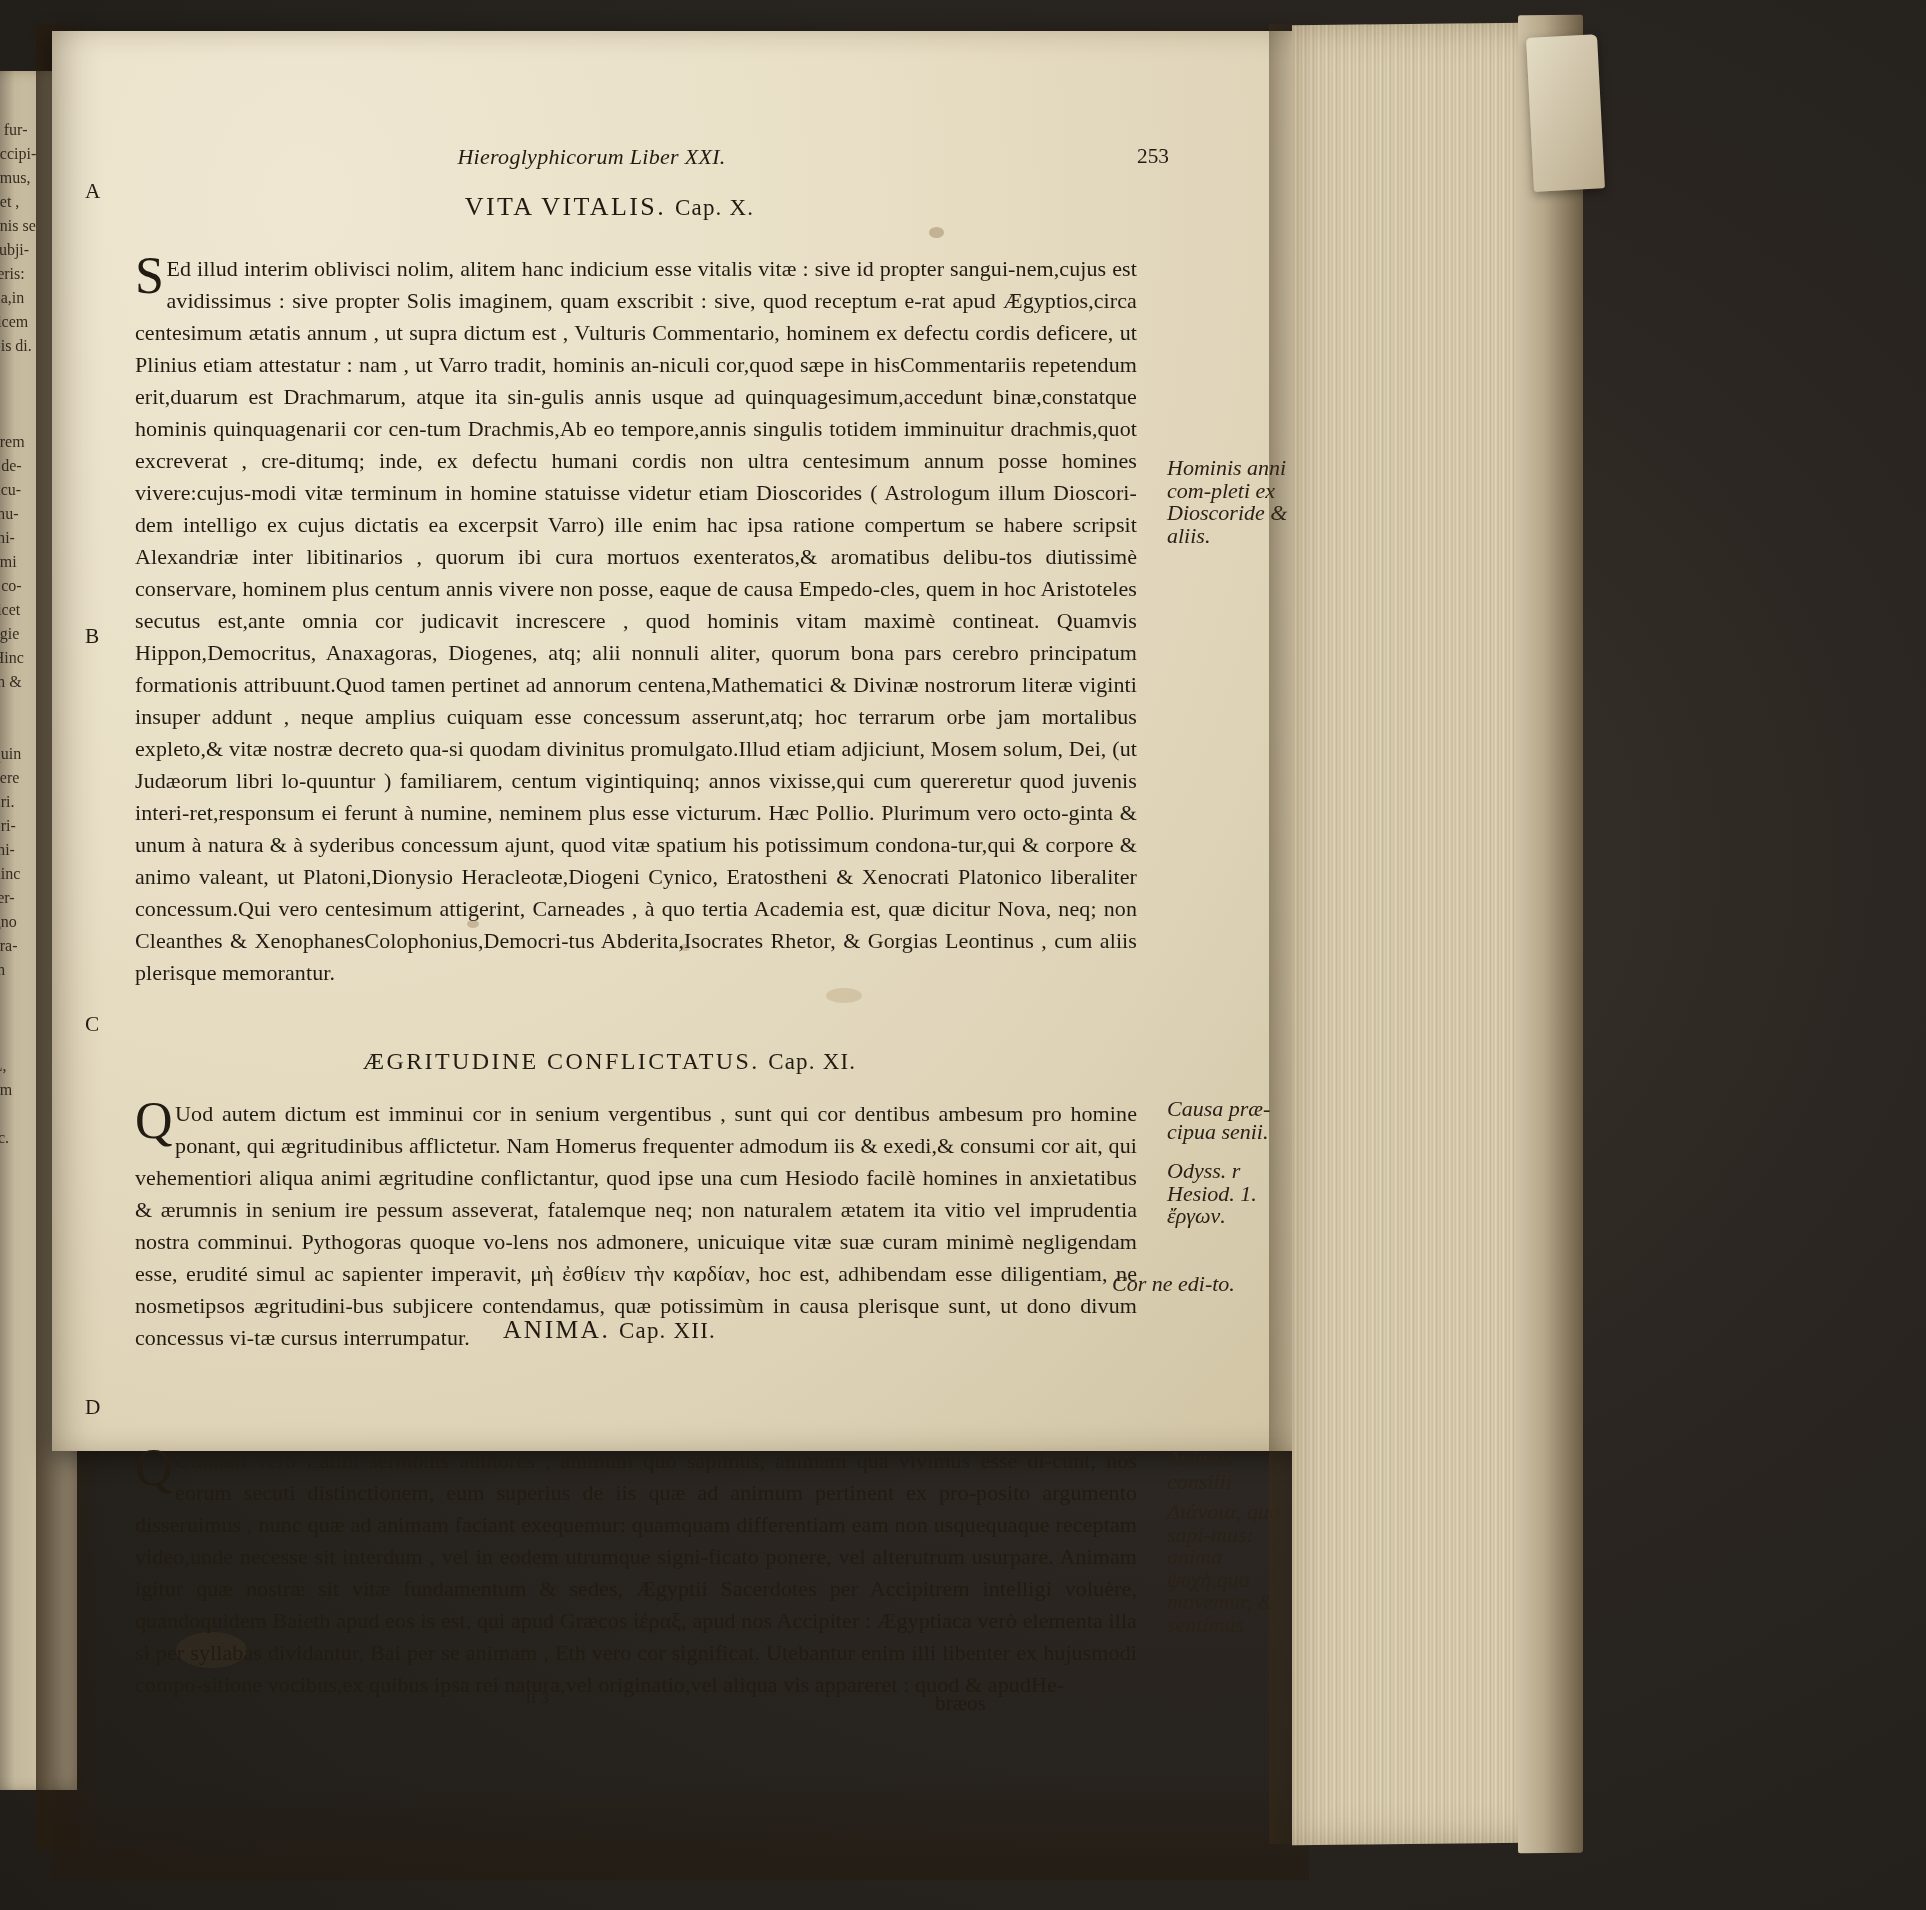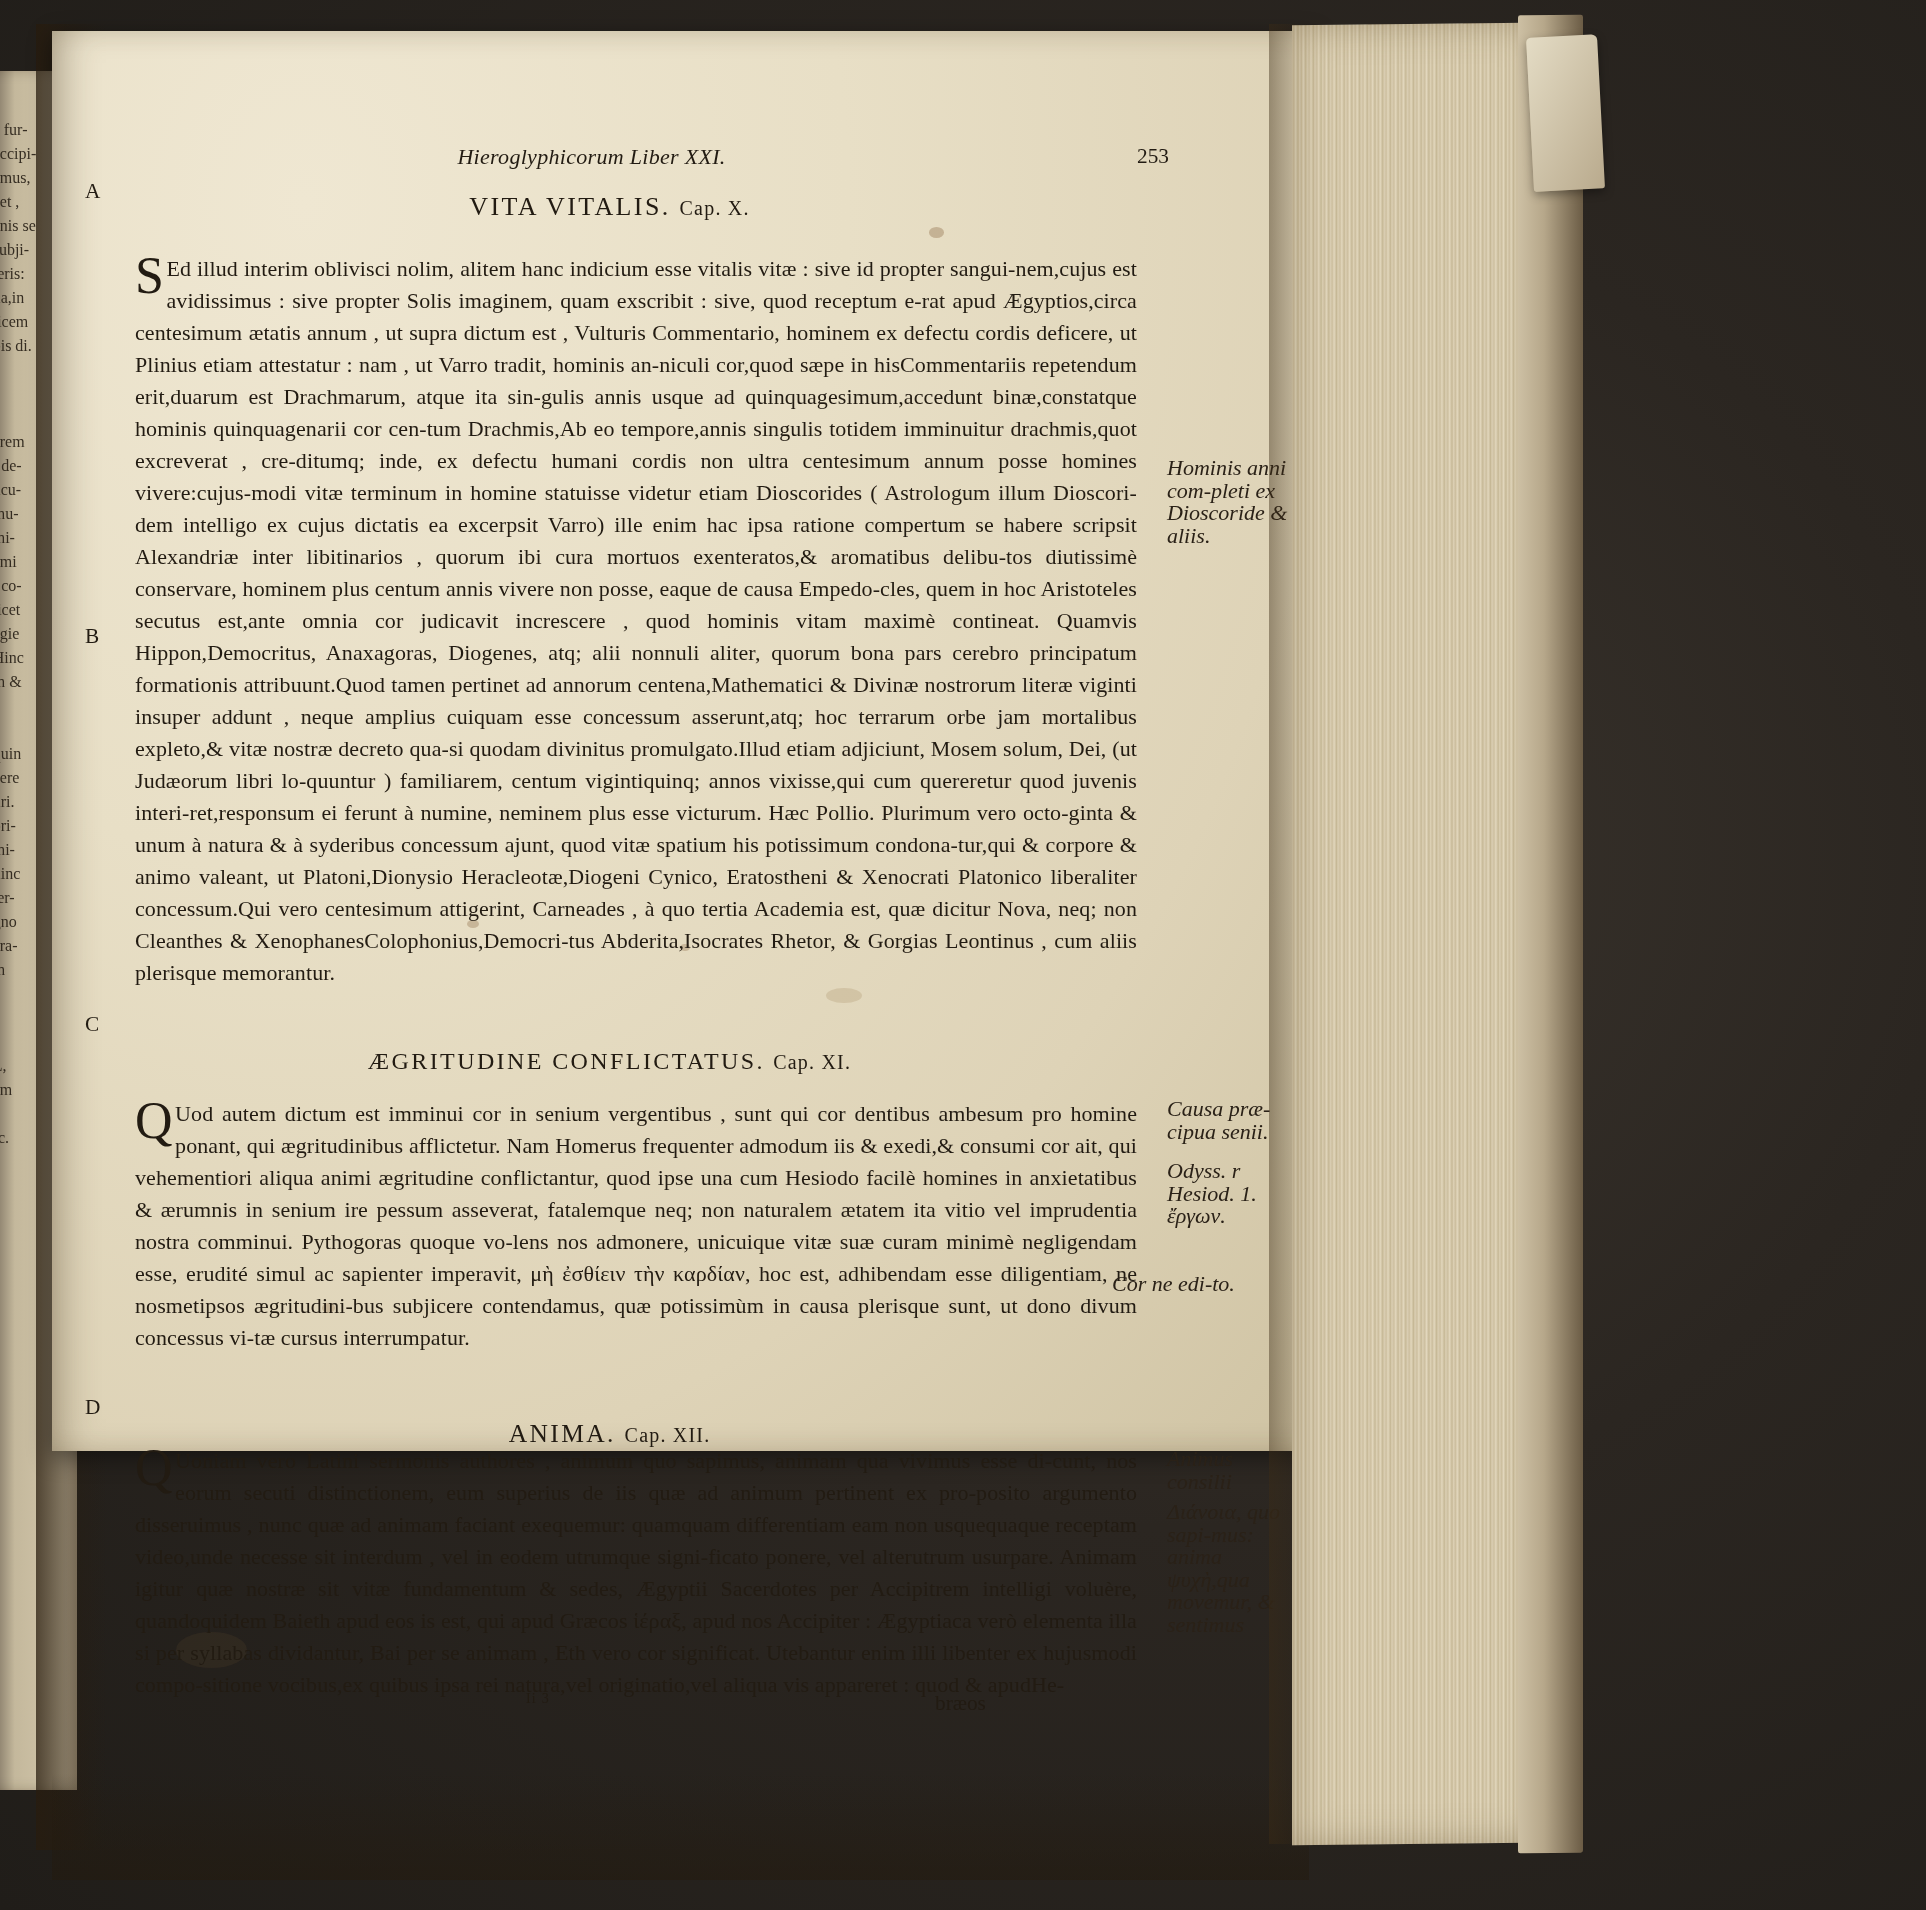--- a/index.html
+++ b/index.html
@@ -162,21 +162,21 @@
   }
   .chap-title {
     position: absolute;
     width: 1043px;
     left: 36px;
     text-align: center;
     font-size: 26px;
     letter-spacing: 2.4px;
   }
   .chap-title .cap {
-    font-size: 20px;
+    font-size: 23px;
     letter-spacing: 1.2px;
   }
   .body {
     position: absolute;
     left: 83px;
     width: 1002px;
     font-size: 22px;
     line-height: 32px;
     text-align: justify;
     text-justify: inter-word;
@@ -305,21 +305,21 @@
       </div>
 
       <div class="body" style="top:1067px;">
         <span class="drop">Q</span><span>Uod autem dictum est imminui cor in senium vergentibus , sunt qui cor dentibus ambesum pro homine ponant, qui ægritudinibus afflictetur.  Nam Homerus frequenter admodum iis &amp; exedi,&amp; consumi cor ait, qui vehementiori aliqua animi ægritudine conflictantur, quod ipse una cum Hesiodo facilè homines in anxietatibus &amp; ærumnis in senium ire pessum asseverat, fatalemque neq; non naturalem ætatem ita vitio vel imprudentia nostra comminui.  Pythogoras quoque vo-lens nos admonere, unicuique vitæ suæ curam minimè negligendam esse, erudité simul ac sapienter imperavit, μὴ ἐσθίειν τὴν καρδίαν, hoc est, adhibendam esse diligentiam, ne nosmetipsos ægritudini-bus subjicere contendamus, quæ potissimùm in causa plerisque sunt, ut dono divum concessus vi-tæ cursus interrumpatur.</span>
       </div>
 
       <div class="marginal" style="left:1115px;top:1067px;">Causa præ-cipua senii.</div>
       <div class="marginal" style="left:1115px;top:1129px;">Odyss. r Hesiod. 1. ἔργων.</div>
       <div class="marginal" style="left:1060px;top:1242px;">Cor ne edi-to.</div>
 
-      <div class="chap-title" style="top:1388px;font-size:25.5px;">
+      <div class="chap-title" style="top:1284px;font-size:25.5px;">
         <span>ANIMA.</span>
         <span class="cap">Cap. XII.</span>
       </div>
 
       <div class="body" style="top:1414px;">
         <span class="drop">Q</span><span>Uoniam vero Latini sermonis authores , animum quo sapimus, animam qua vivimus esse di-cunt, nos eorum secuti distinctionem, eum superius de iis quæ ad animum pertinent ex pro-posito argumento disseruimus , nunc quæ ad animam faciant exequemur: quamquam differentiam eam non usquequaque receptam video,unde necesse sit interdum , vel in eodem utrumque signi-ficato ponere, vel alterutrum usurpare.   Animam igitur quæ nostræ sit vitæ fundamentum &amp; sedes, Ægyptii Sacerdotes per Accipitrem intelligi voluère, quandoquidem Baieth apud eos is est, qui apud Græcos ἱέραξ, apud nos Accipiter : Ægyptiaca verò elementa illa si per syllabas dividantur, Bai per se animam , Eth vero cor significat. Utebantur enim illi libenter ex hujusmodi compo-sitione vocibus,ex quibus ipsa rei natura,vel originatio,vel aliqua vis appareret : quod &amp; apudHe-</span>
       </div>
 
       <div class="marginal" style="left:1115px;top:1417px;">Animus consilii</div>
       <div class="marginal" style="left:1115px;top:1470px;">Διάνοια, quo sapi-mus: anima ψυχὴ,qua movemur, &amp; sentimus</div>

